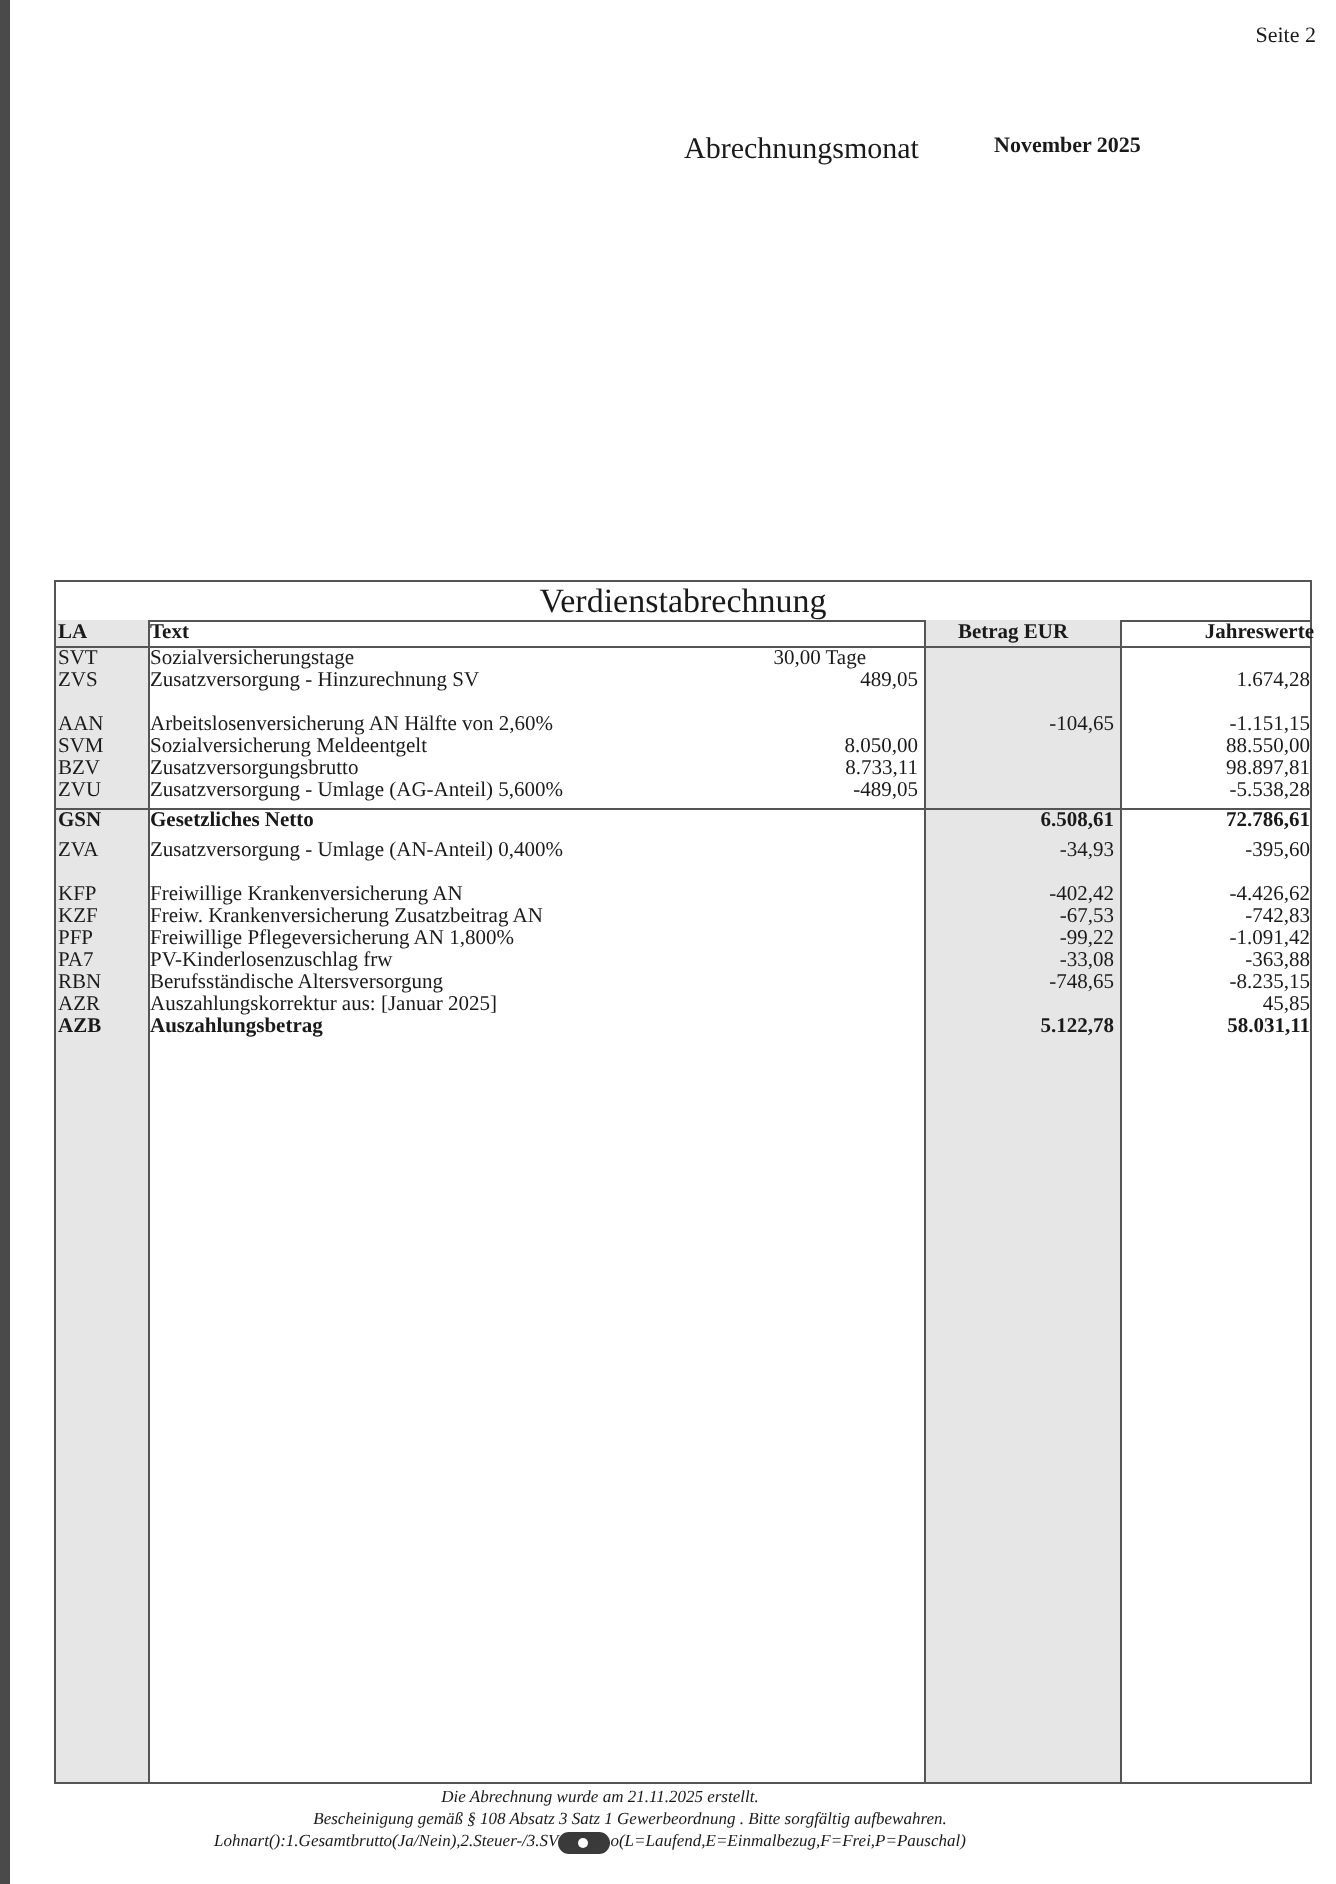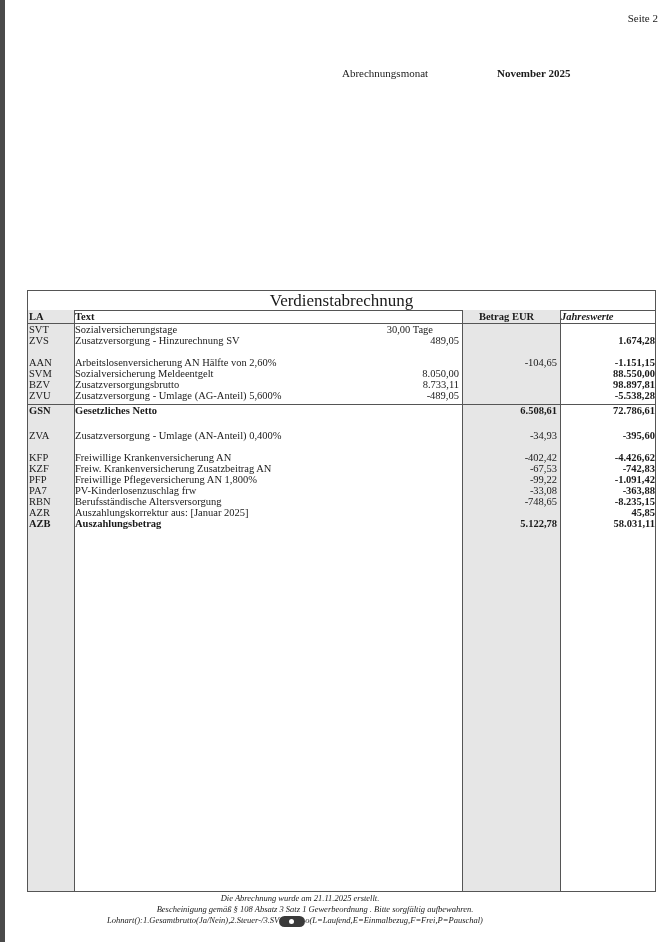--- a/index.html
+++ b/index.html
@@ -11,21 +11,21 @@
     position: relative;
   }
   .left-bar {
     position: absolute; left: 0; top: 0; width: 5px; height: 942px;
     background: #4a4a4a;
   }
   .page-no {
     position: absolute; right: 10px; top: 12px; font-size: 11px; margin-left: 39px;
   }
   .month-label {
-    position: absolute; left: 342px; top: 67px; font-size: 11px;
+    position: absolute; left: 342px; top: 67px; font-size: 15px;
   }
   .month-value {
     position: absolute; left: 497px; top: 67px; font-size: 11px; font-weight: bold;
   }
   .table-wrap {
     position: absolute; left: 27px; top: 290px; width: 629px; height: 602px;
     border: 1px solid #555;
     box-sizing: border-box;
   }
   .title-row {
@@ -45,37 +45,37 @@
   }
   .header-row {
     position: absolute; left: 0; right: 0; top: 0; height: 13px;
     border-bottom: 1px solid #555;
     font-size: 10.5px; font-weight: bold; line-height: 13px;
   }
   .hdr { position: absolute; top: 0; }
   .hdr-la { left: 1px; }
   .hdr-text { left: 47px; }
   .hdr-betrag { left: 435px; width: 87px; text-align: center; }
-  .hdr-jahr { left: 533px; width: 96px; text-align: left; font-style: italic; }
+  .hdr-jahr { left: 533px; width: 96px; text-align: right; }
   .rows {
     position: absolute; left: 0; right: 0; top: 14px;
   }
   .row {
     position: relative; height: 11px; font-size: 10.5px; line-height: 11px;
     white-space: nowrap;
   }
   .row.spacer { height: 11px; }
   .row.bold { font-weight: bold; }
-  .row.topline { border-top: 1px solid #555; margin-top: 3px; padding-top: 14px; }
+  .row.topline { border-top: 1px solid #555; margin-top: 3px; padding-top: 4px; }
   .c-la { position: absolute; left: 1px; top: 0; }
   .c-text { position: absolute; left: 47px; top: 0; font-family: Liberation Serif, serif; }
   .c-menge { position: absolute; right: 196px; top: 0; text-align: right; }
   .c-menge.units { right: 222px; }
   .c-betrag { position: absolute; right: 98px; top: 0; text-align: right; }
-  .c-jahr { position: absolute; right: 0px; top: 0; text-align: center; font-weight: bold; }
+  .c-jahr { position: absolute; right: 0px; top: 0; text-align: center; }
   .footer {
     position: absolute; left: 0; width: 600px; top: 893px;
     text-align: center; font-style: italic; font-size: 8.5px; line-height: 11px;
   }
   .footer .line2 { margin-left: 30px; }
   .footer .line3 { margin-left: -10px; }
   .cursor-blob {
     display: inline-block; width: 26px; height: 11px; border-radius: 6px;
     background: #3a3a3a; vertical-align: middle; position: relative;
   }

